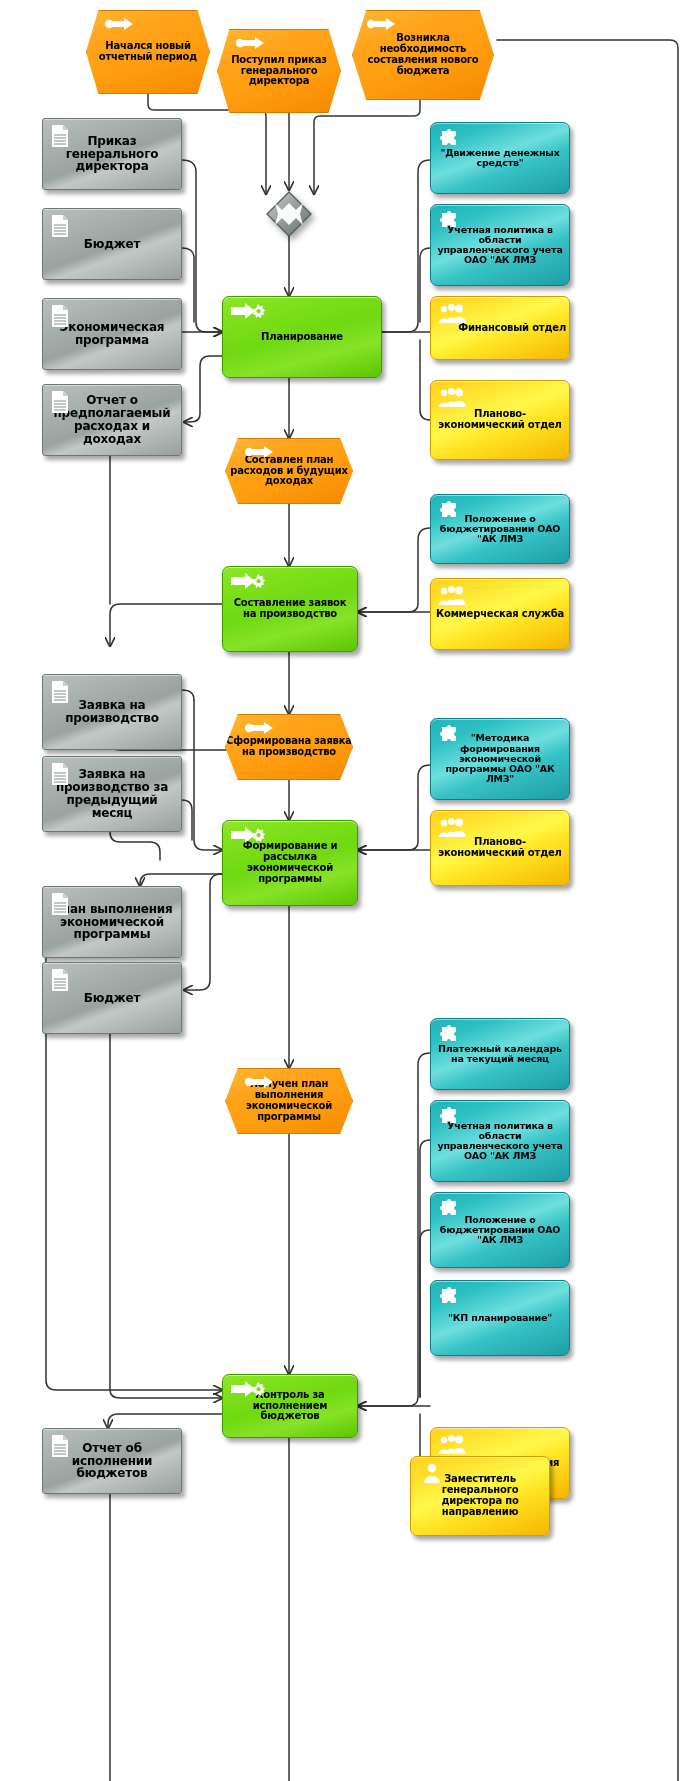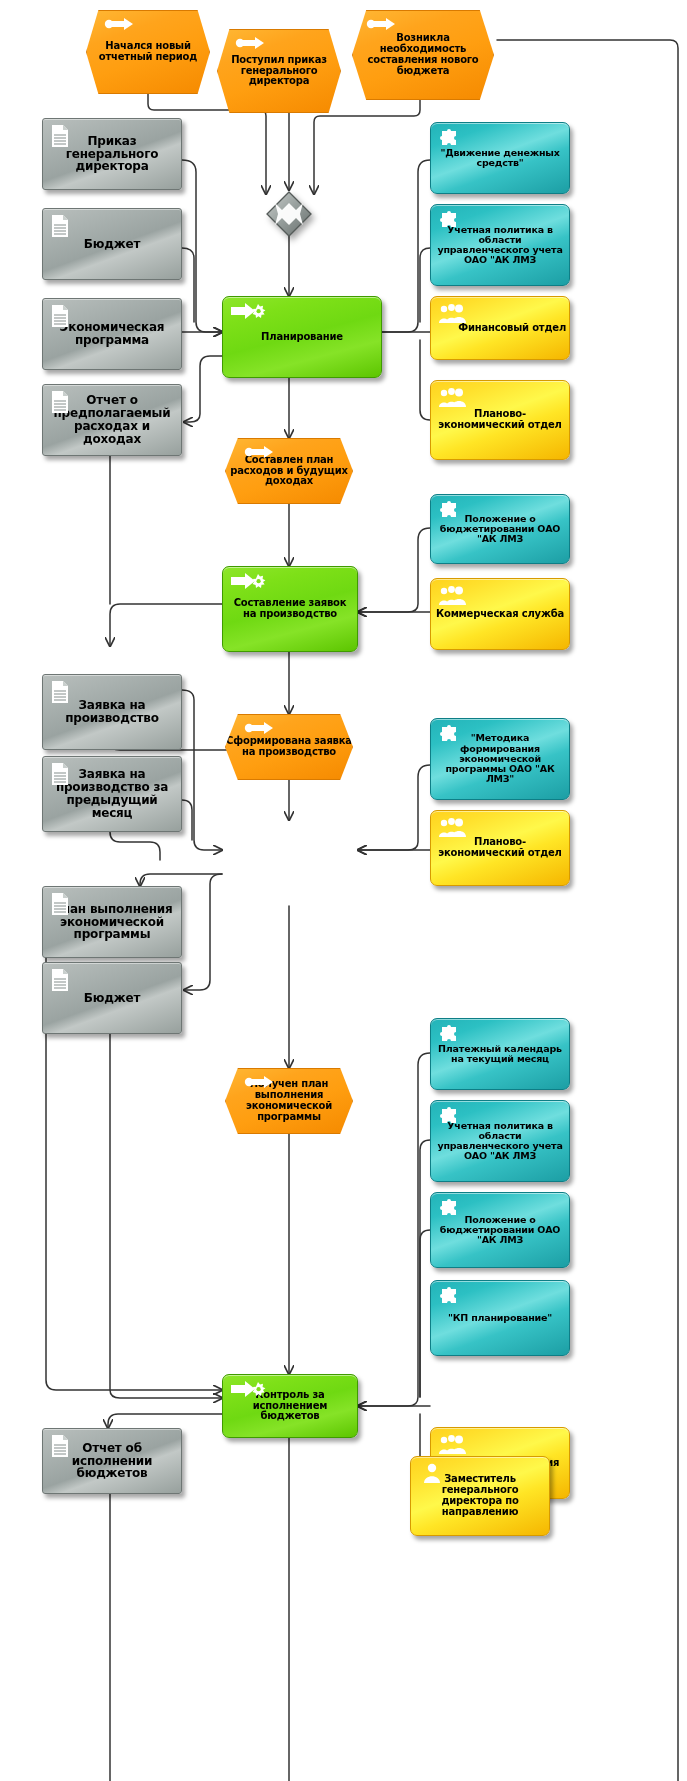--- a/index.html
+++ b/index.html
@@ -221,20 +221,28 @@
 
   <div class="node func" style="left:222px;top:566px;width:136px;height:86px;">
     <svg class="ico" viewBox="0 0 36 18">
       <path d="M0,5 H14 V1 L24,9 L14,17 V13 H0 Z" fill="#fff"></path>
       <path d="M27,2 L29,4.5 L32,3.8 L31.6,6.9 L34.4,8.2 L32,10 L33.6,12.6 L30.5,12.8 L30,15.9 L27.4,14.2 L25,16 L24.6,12.9 L21.6,12.1 L23.4,9.6 L21.8,7 L24.9,6.8 Z" fill="#fff"></path>
       <circle cx="27.6" cy="9.2" r="2.1" fill="#7ee018"></circle>
     </svg>
     <span class="lbl">Составление заявок на производство</span>
   </div>
 
+  <div class="node func" style="left:222px;top:820px;width:136px;height:86px;">
+    <svg class="ico" viewBox="0 0 36 18">
+      <path d="M0,5 H14 V1 L24,9 L14,17 V13 H0 Z" fill="#fff"></path>
+      <path d="M27,2 L29,4.5 L32,3.8 L31.6,6.9 L34.4,8.2 L32,10 L33.6,12.6 L30.5,12.8 L30,15.9 L27.4,14.2 L25,16 L24.6,12.9 L21.6,12.1 L23.4,9.6 L21.8,7 L24.9,6.8 Z" fill="#fff"></path>
+      <circle cx="27.6" cy="9.2" r="2.1" fill="#7ee018"></circle>
+    </svg>
+    <span class="lbl">Формирование и рассылка экономической программы</span>
+  </div>
 
   <div class="node func" style="left:222px;top:1374px;width:136px;height:64px;">
     <svg class="ico" viewBox="0 0 36 18">
       <path d="M0,5 H14 V1 L24,9 L14,17 V13 H0 Z" fill="#fff"></path>
       <path d="M27,2 L29,4.5 L32,3.8 L31.6,6.9 L34.4,8.2 L32,10 L33.6,12.6 L30.5,12.8 L30,15.9 L27.4,14.2 L25,16 L24.6,12.9 L21.6,12.1 L23.4,9.6 L21.8,7 L24.9,6.8 Z" fill="#fff"></path>
       <circle cx="27.6" cy="9.2" r="2.1" fill="#7ee018"></circle>
     </svg>
     <span class="lbl">Контроль за исполнением бюджетов</span>
   </div>
 

